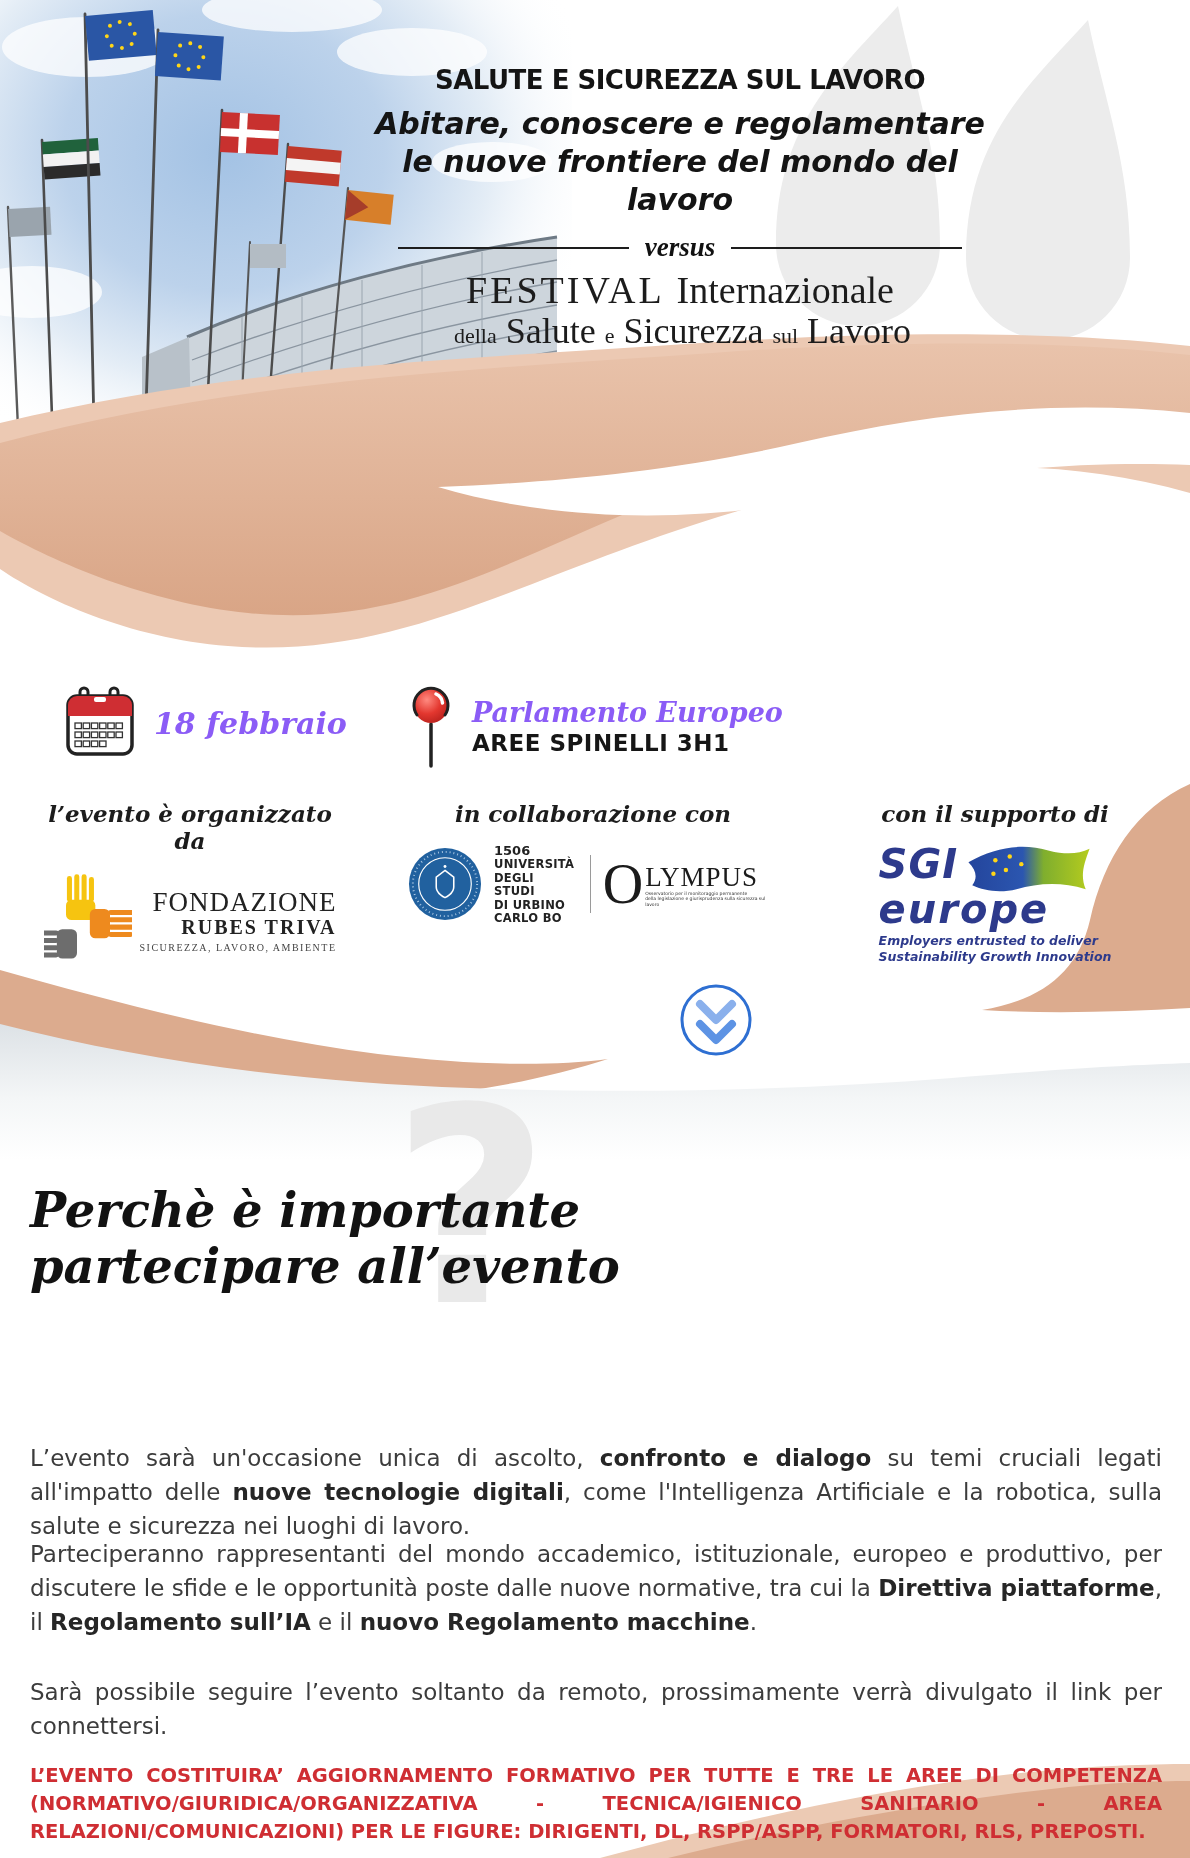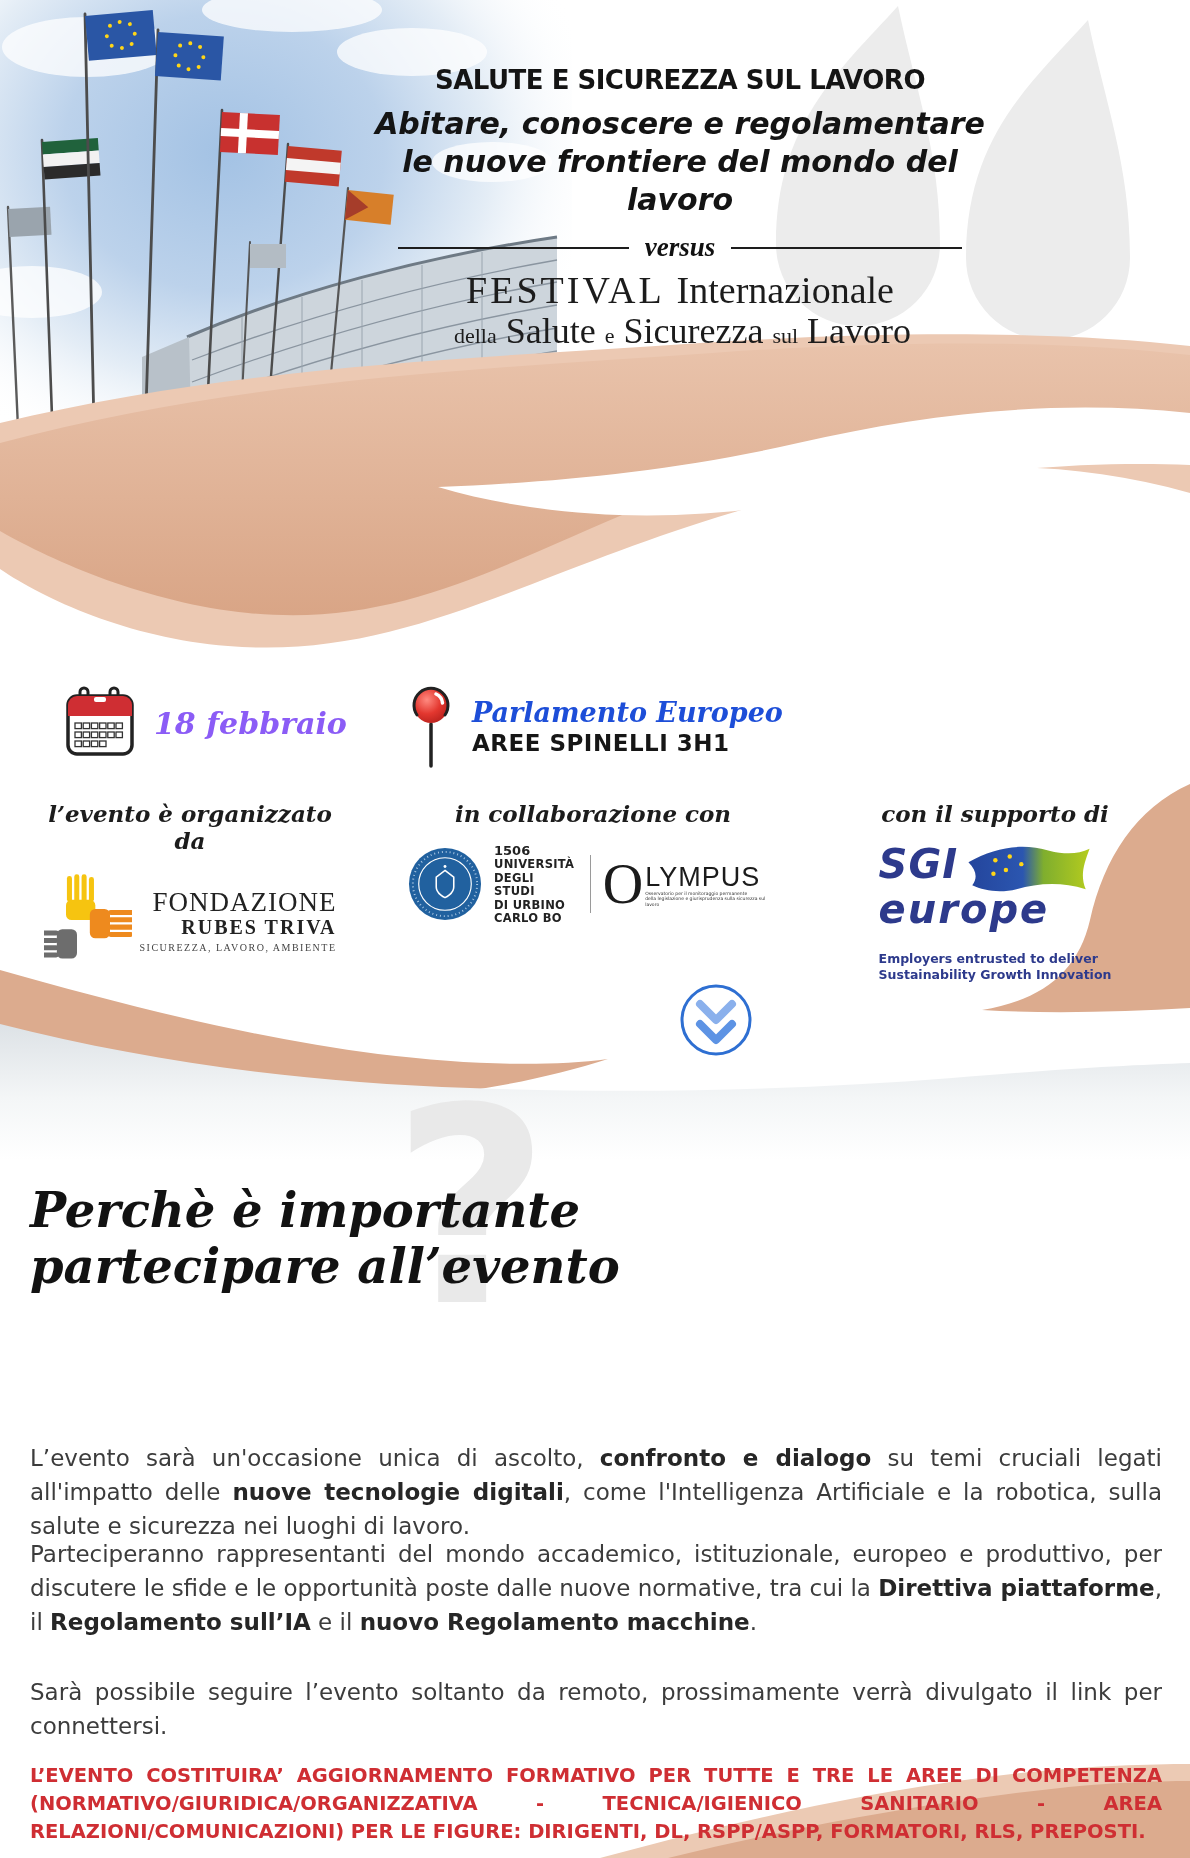--- a/index.html
+++ b/index.html
@@ -29,21 +29,21 @@
   .festival-2 .small{font-size:22px;margin:0 5px;}
   .festival-2 .big{font-size:36px;}
 
   
   .info-item{position:absolute;display:flex;align-items:center;gap:18px;z-index:3;}
   #info-date{left:64px;top:686px;}
   #info-location{left:408px;top:684px;}
   #info-time{left:826px;top:686px;}
   .script{font-family:"DejaVu Serif",serif;font-style:italic;font-weight:700;}
   .date-label{font-size:30px;color:#8b5cf6;}
-  .loc-venue{font-size:27px;color:#1d4ed8;line-height:34px;}
+  .loc-venue{font-size:27px;color:#8b5cf6;line-height:34px;}
   .loc-room{font-family:"DejaVu Sans",sans-serif;font-style:normal;font-weight:700;font-size:23px;color:#161616;letter-spacing:.5px;}
   .time-lines{font-weight:700;font-size:25px;line-height:34px;color:#1d1d1d;}
 
   
   .partner-col{position:absolute;z-index:3;text-align:center;}
   #partner-org{left:40px;top:800px;width:300px;}
   #partner-collab{left:408px;top:800px;width:370px;}
   #partner-support{left:820px;top:800px;width:350px;}
   .partner-caption{font-size:23px;color:#1c1c1c;margin-bottom:16px;}
   .org-logo{display:flex;align-items:center;justify-content:center;gap:8px;margin-top:2px;}
@@ -51,27 +51,27 @@
   .org-name1{font-family:"Liberation Serif",serif;font-size:27px;letter-spacing:1px;color:#222;line-height:28px;}
   .org-name2{font-family:"Liberation Serif",serif;font-weight:700;font-size:20px;letter-spacing:2px;color:#222;line-height:23px;}
   .org-tagline{font-family:"Liberation Serif",serif;font-size:10px;letter-spacing:1.5px;color:#444;margin-top:3px;}
   .collab-logos{display:flex;align-items:center;justify-content:center;gap:12px;margin-top:8px;}
   .uni-text{text-align:left;font-weight:700;color:#222;}
   .uni-year{font-size:13px;line-height:15px;}
   .uni-line{font-size:11.5px;line-height:13.5px;letter-spacing:.3px;}
   .collab-divider{width:1px;height:58px;background:#9a9a9a;}
   .olympus{display:flex;align-items:flex-end;gap:2px;text-align:left;color:#1b1b1b;}
   .oly-o{font-family:"Liberation Serif",serif;font-size:56px;line-height:46px;}
-  .oly-rest{font-family:Liberation Sans, sans-serif;font-size:27px;line-height:24px;letter-spacing:1px;}
+  .oly-rest{font-family:Liberation Serif, serif;font-size:27px;line-height:24px;letter-spacing:1px;}
   .oly-tags{font-size:4.5px;line-height:5.5px;color:#333;margin-top:2px;}
   .sgi-logo{display:inline-block;text-align:left;color:#2d3a8c;}
   .sgi-row{display:flex;align-items:flex-start;gap:6px;}
   .sgi-name1{font-weight:700;font-style:italic;font-size:40px;line-height:42px;letter-spacing:1px;}
   .sgi-name2{font-weight:700;font-style:italic;font-size:40px;line-height:40px;letter-spacing:2px;margin-top:-4px;}
-  .sgi-tags{font-weight:700;font-size:12.5px;line-height:16px;margin-top:22px;}
+  .sgi-tags{font-weight:700;font-style:italic;font-size:12.5px;line-height:16px;margin-top:4px;}
 
   
   .scroll-icon{position:absolute;left:678px;top:982px;width:76px;height:76px;z-index:3;cursor:pointer;}
 
   
   .question-mark{position:absolute;left:392px;top:1072px;z-index:2;font-weight:700;
                  font-size:272px;line-height:272px;color:#e9e9e9;font-family:"DejaVu Sans",sans-serif;}
   .why-heading{position:absolute;left:30px;top:1182px;z-index:3;font-family:"DejaVu Serif",serif;
                font-style:italic;font-weight:700;font-size:48px;line-height:56px;color:#121212;}
 

